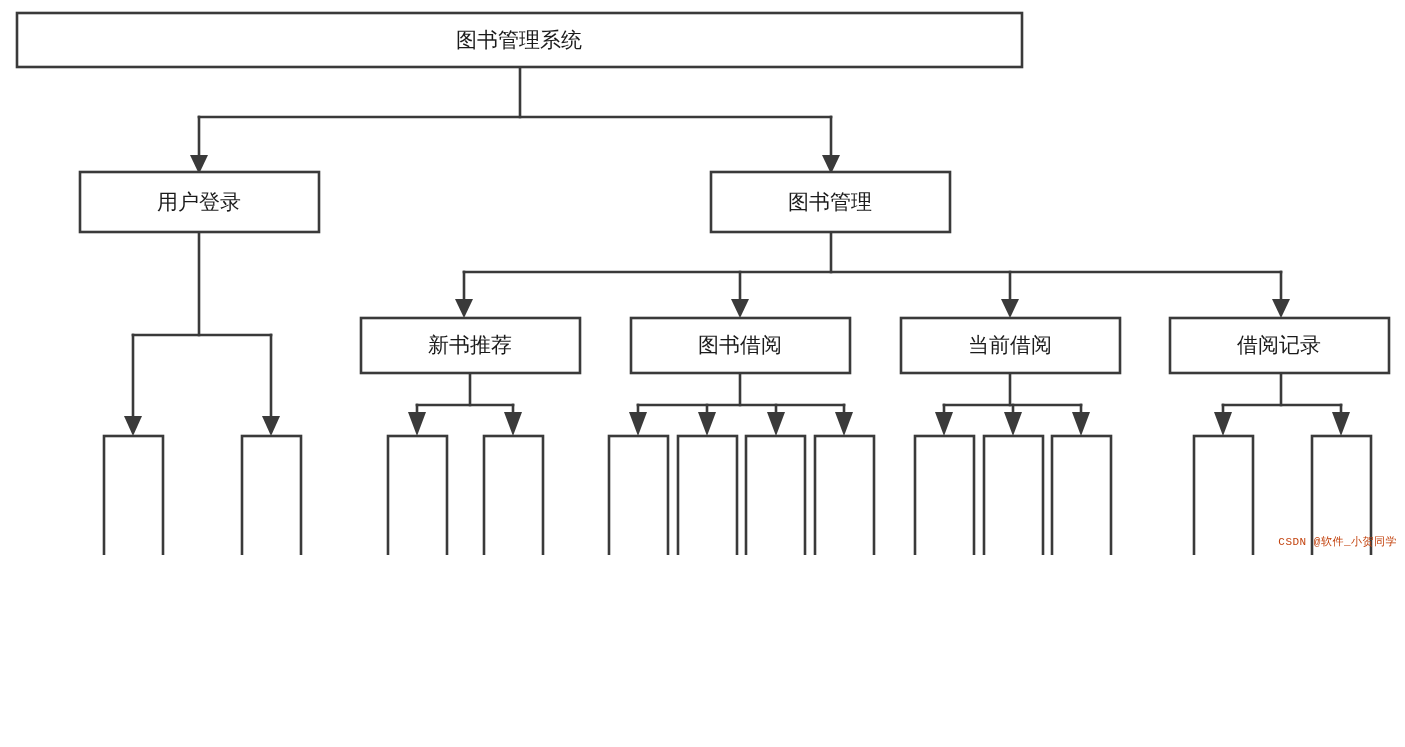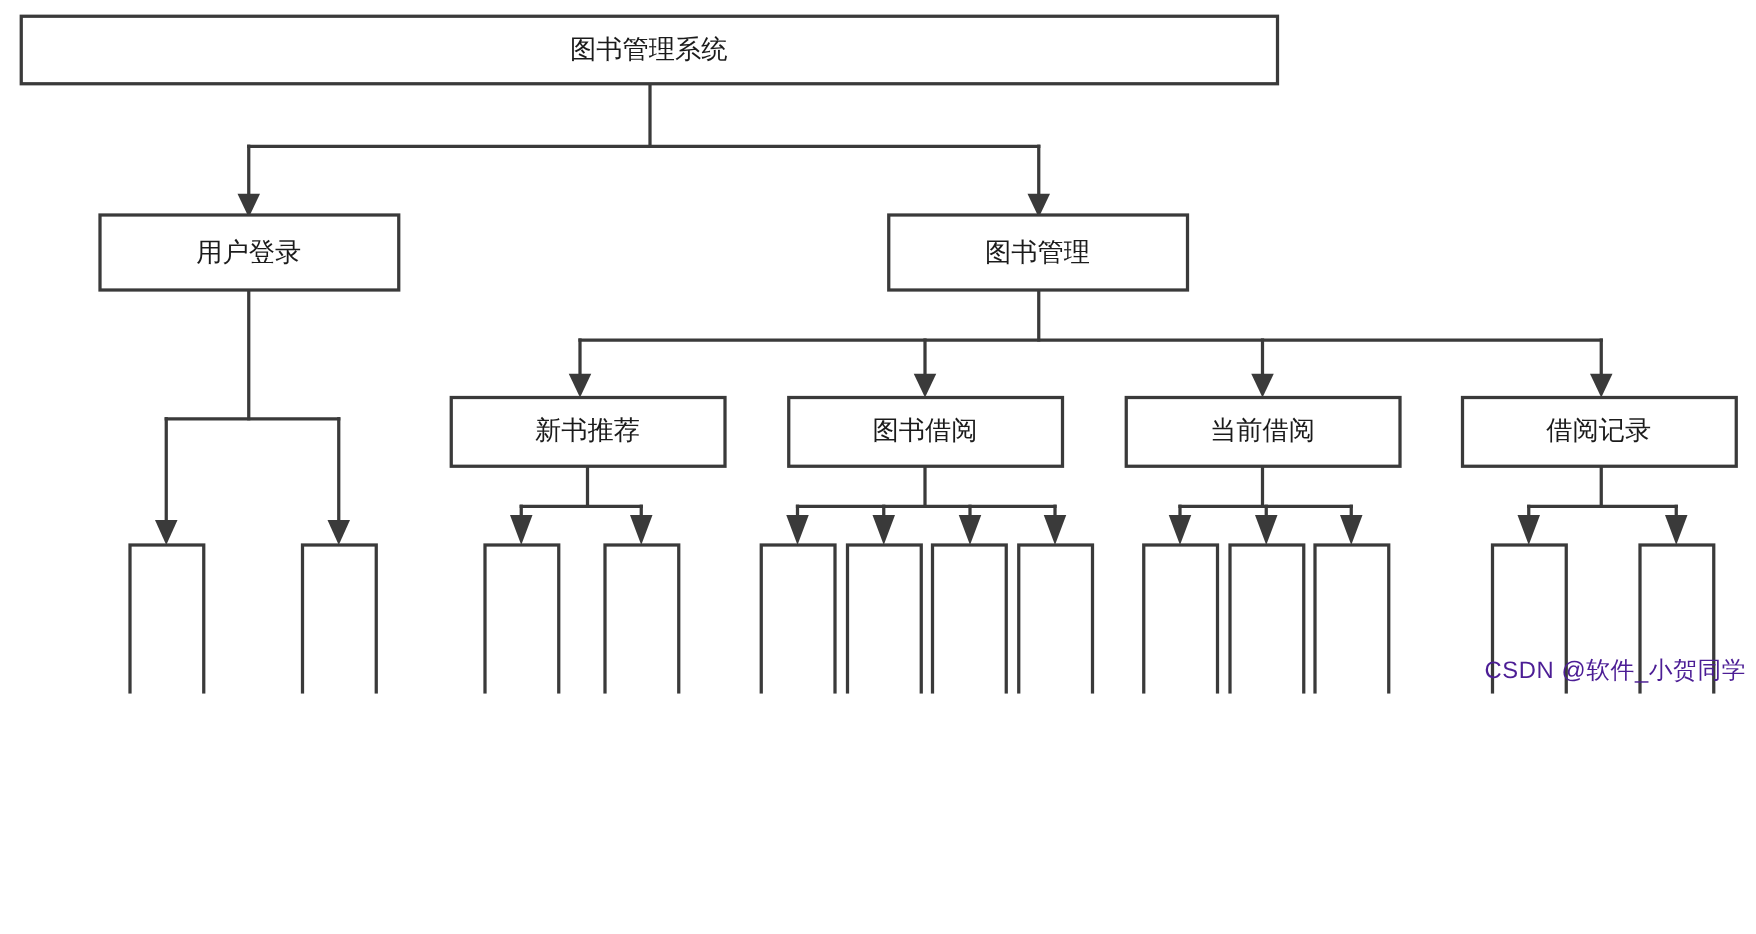--- a/index.html
+++ b/index.html
@@ -58,23 +58,23 @@
     display: flex;
     align-items: flex-start;
     justify-content: center;
     white-space: nowrap;
     pointer-events: none;
   }
   .watermark {
     position: absolute;
     right: 8px;
     bottom: 6px;
-    font-family: Liberation Sans, sans-serif;
-    font-size: 19px;
-    color: #4c1d95;
+    font-family: Liberation Mono, monospace;
+    font-size: 11px;
+    color: #c2410c;
     letter-spacing: 0.5px;
     white-space: nowrap;
   }
 </style>
 </head>
 <body>
 
 <div id="stage">
 
   <svg id="diagram-svg" viewBox="0 0 1405 747">

